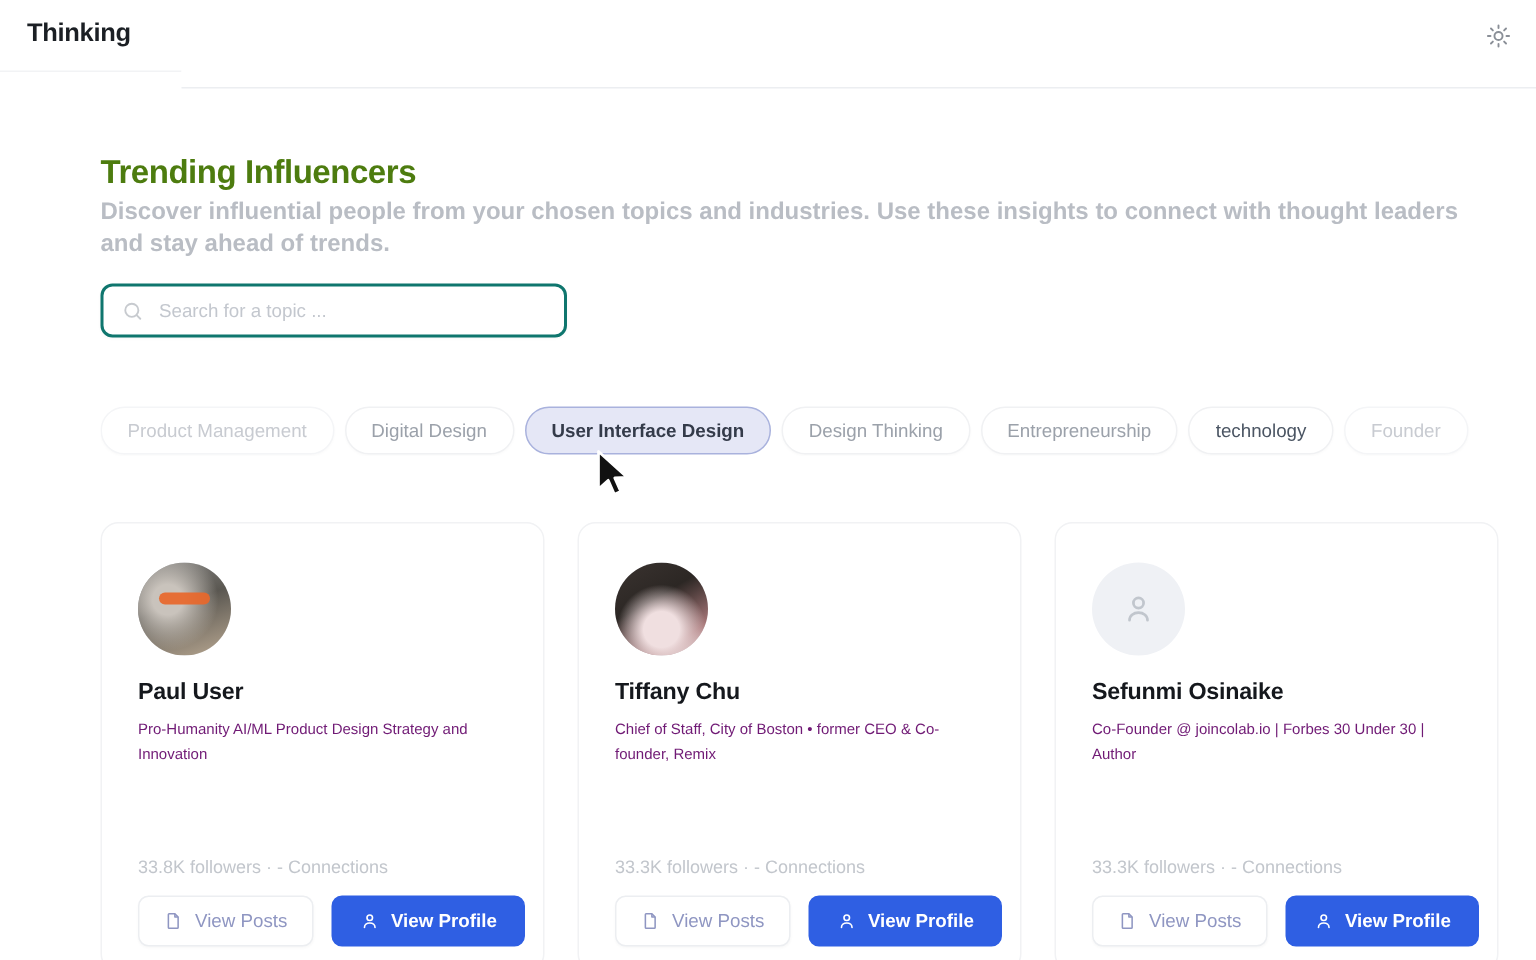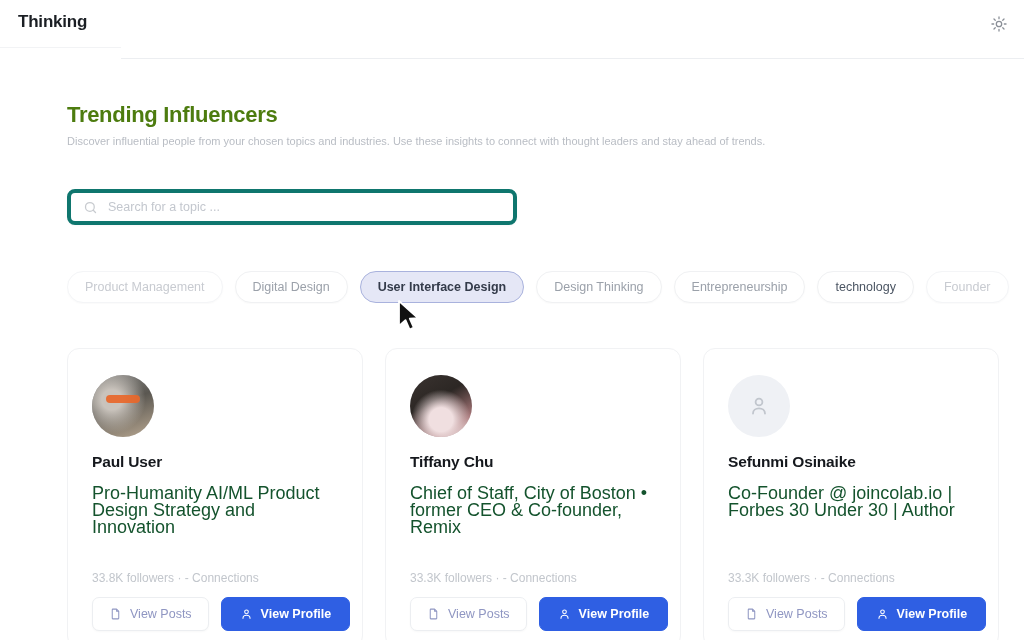--- a/index.html
+++ b/index.html
@@ -39,41 +39,41 @@
 
   
   .content { position:absolute; left:0; top:58px; width:1024px; height:582px; }
 
   .page-title {
     position:absolute; left:67px; top:44px;
     font-size:22px; font-weight:700; color:#4d7c0f; letter-spacing:-0.3px;
   }
   .page-sub {
     position:absolute; left:67px; top:73px; width:935px;
-    font-size:11px; line-height:21px; color:#b9bdc4; font-weight:400;
+    font-size:16px; line-height:21px; color:#b9bdc4; font-weight:700;
   }
 
   
   .search-box {
-    position:absolute; left:67px; top:131px; width:450px; height:36px;
-    border:4px solid #0f766e; border-radius:8px; background:#fff;
+    position:absolute; left:67px; top:131px; width:311px; height:36px;
+    border:2px solid #0f766e; border-radius:8px; background:#fff;
     display:flex; align-items:center; padding:0 12px;
     box-shadow: 0 1px 2px rgba(16,24,40,0.03);
   }
   .search-icon { width:15px; height:15px; flex:0 0 auto; margin-right:10px; opacity:.55; }
   .search-input {
     border:0; outline:0; background:transparent; flex:1 1 auto;
     font-family:"Liberation Sans", sans-serif; font-size:12.5px; color:#5b6472;
   }
   .search-input::placeholder { color:#c3c7ce; }
 
   
   .chips-row {
     position:absolute; left:67px; top:212px; width:957px; height:34px;
-    display:flex; align-items:center; gap:12px; overflow:hidden;
+    display:flex; align-items:center; gap:7px; overflow:hidden;
   }
   .chip {
     flex:0 0 auto; height:32px; padding:0 17px;
     display:flex; align-items:center; justify-content:center;
     border:1px solid #f0f1f3; border-radius:18px; background:#ffffff;
     font-size:12.5px; color:#9ba1aa; white-space:nowrap; cursor:pointer;
     box-shadow: 0 1px 2px rgba(16,24,40,0.025);
   }
   .chip.muted { color:#c8cbd1; border-color:#f4f5f7; }
   .chip.dark { color:#4b5563; }
@@ -109,21 +109,21 @@
       background:#e8672a; border-radius:4px; opacity:.92; }
   .av-b { position:absolute; inset:0; background:
       radial-gradient(circle at 50% 72%, #f0dfe0 0 22%, rgba(240,223,224,0) 55%),
       linear-gradient(150deg, #3a3330 0%, #2c2724 40%, #a9787a 78%, #efe3e4 100%); }
   .ph-icon { width:24px; height:24px; opacity:.55; }
 
   .card-name {
     margin-top:16px; font-size:15.5px; font-weight:700; color:#15181d; letter-spacing:-0.15px;
   }
   .card-head {
-    margin-top:14px; font-size:18px; line-height:17px; color:#14532d; max-width:250px;
+    margin-top:7px; font-size:10px; line-height:17px; color:#701a75; max-width:250px;
   }
   .card-stats {
     position:absolute; left:24px; top:222px;
     font-size:12px; color:#c2c6cc;
   }
   .card-actions {
     position:absolute; left:24px; top:248px; display:flex; gap:12px; align-items:center;
   }
   .btn {
     height:34px; border-radius:7px; display:flex; align-items:center; justify-content:center;

